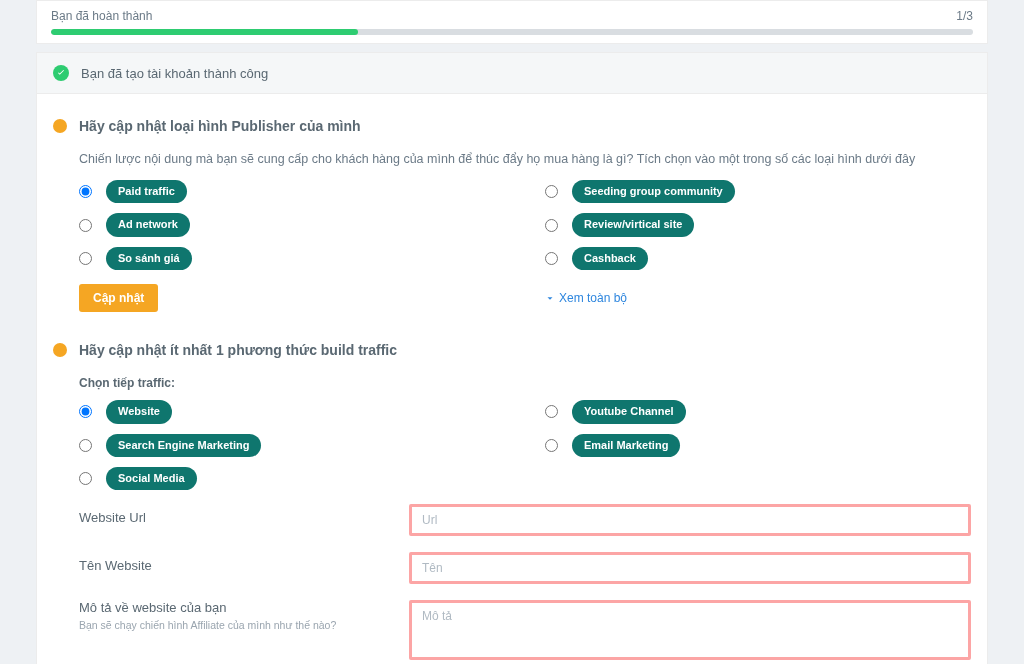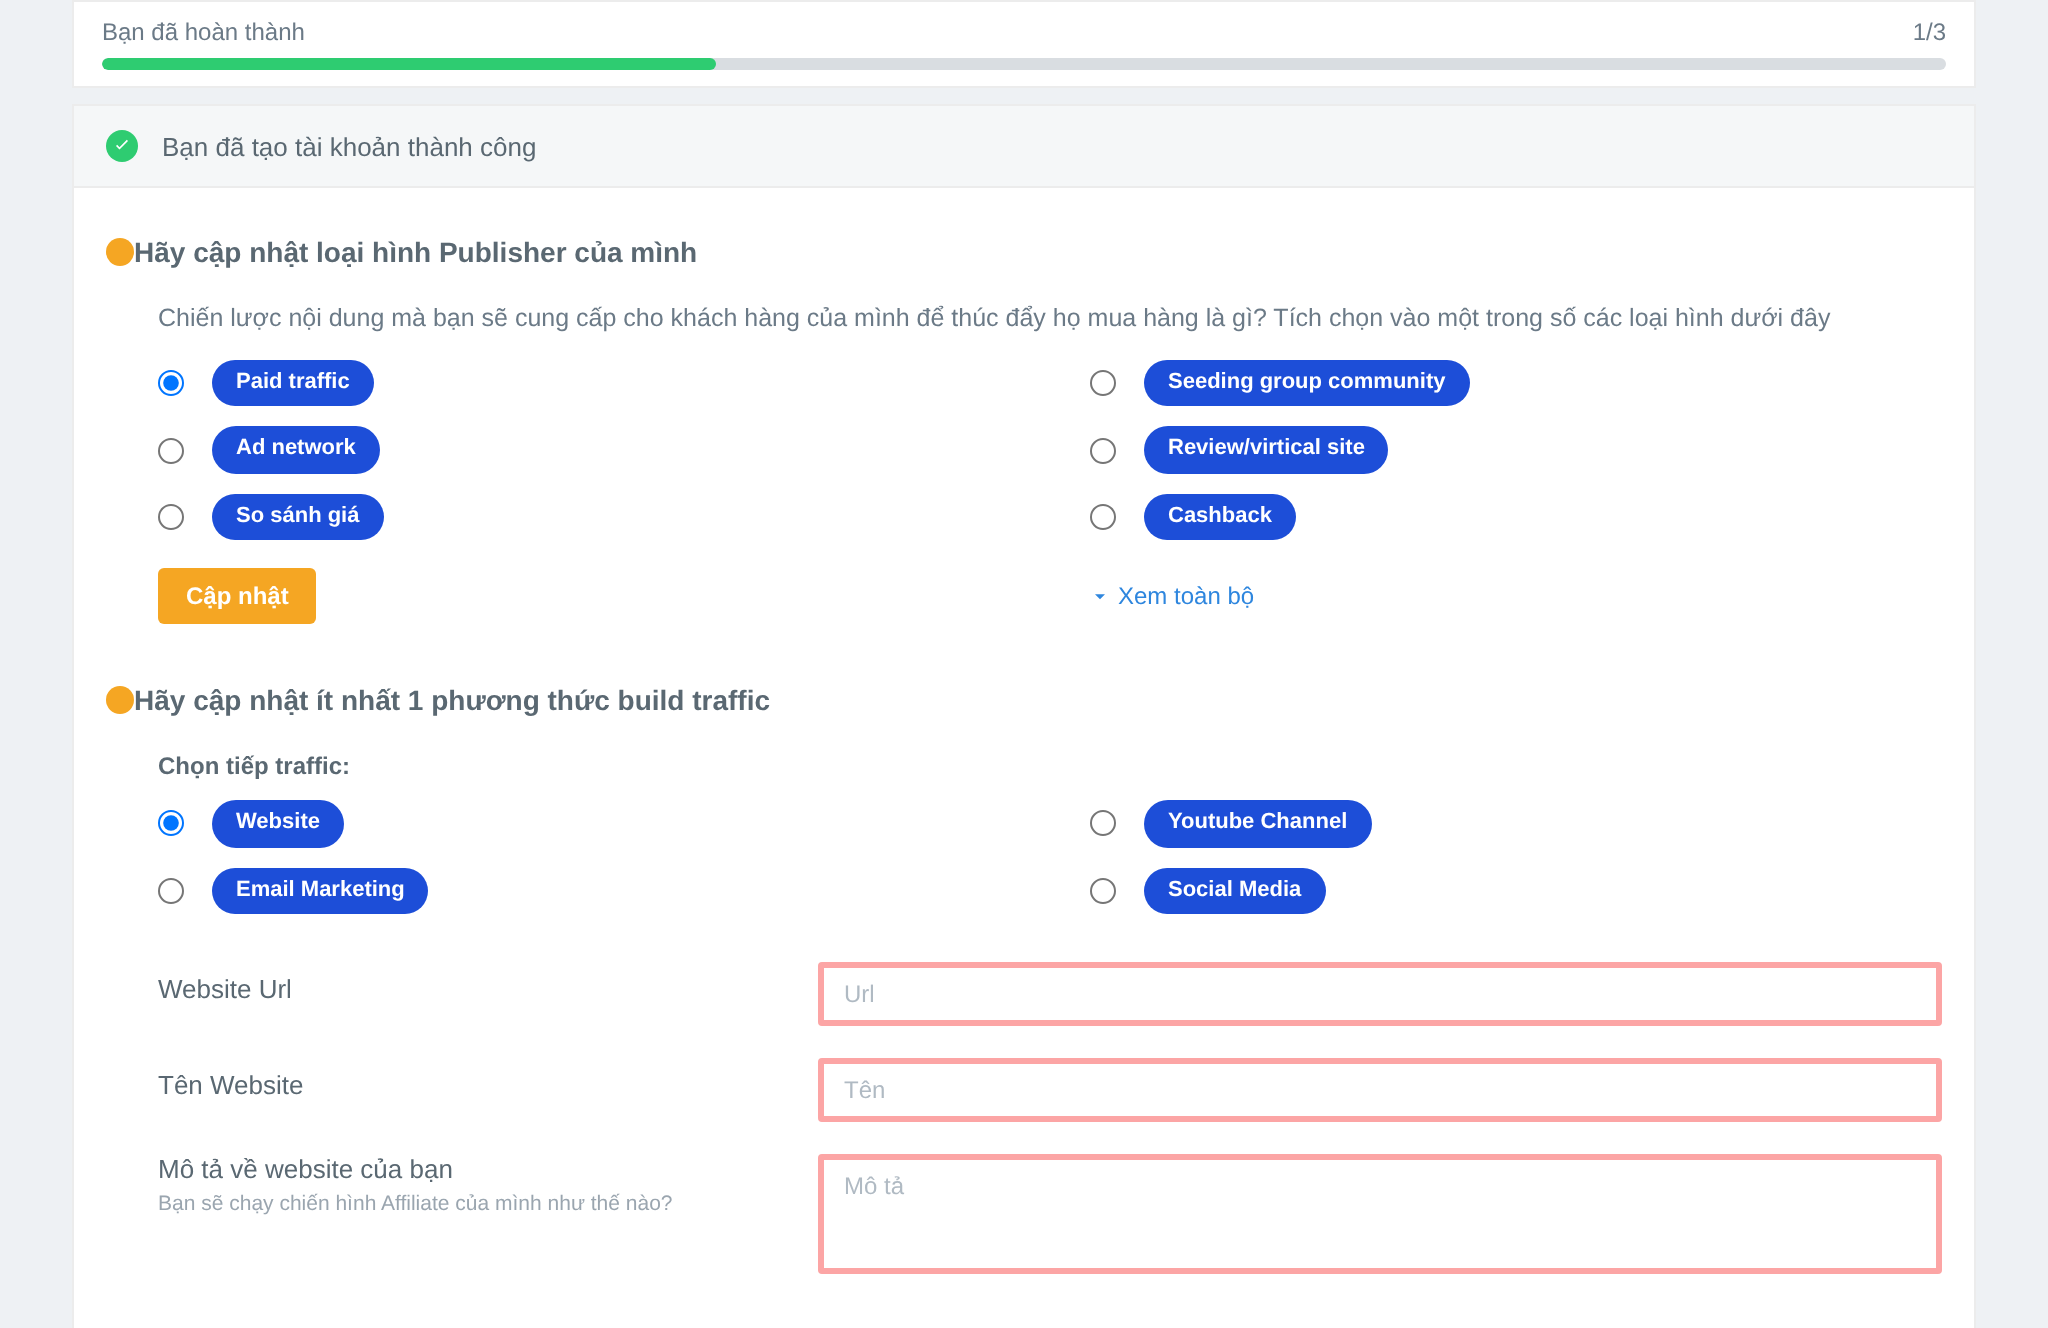--- a/index.html
+++ b/index.html
@@ -67,20 +67,21 @@
     background: #fff;
     border: 1px solid #ececec;
     border-top: none;
     padding: 24px 16px 20px 16px;
   }
 
   .section { margin-bottom: 30px; }
   .section-title-row {
     display: flex;
     align-items: center;
+    gap: 12px;
     margin-bottom: 18px;
   }
   .dot {
     width: 14px; height: 14px; border-radius: 50%;
     background: #f5a623; flex-shrink: 0;
   }
   .section-title {
     font-size: 14px;
     color: #5a6872;
     font-weight: 600;
@@ -110,21 +111,21 @@
   .option {
     display: flex;
     align-items: center;
     gap: 14px;
   }
   .option input[type=radio] {
     margin: 0;
   }
   .chip {
     display: inline-block;
-    background: #1d4ed8;
+    background: #0f766e;
     color: #fff;
     font-size: 11px;
     font-weight: 600;
     padding: 4px 12px;
     border-radius: 12px;
     line-height: 1.4;
   }
 
   .actions-row {
     display: grid;
@@ -287,20 +288,26 @@
           </div>
           <div>
             <div class="option">
               <input type="radio" name="traf" style="">
               <span class="chip">Youtube Channel</span>
             </div>
           </div>
           <div>
             <div class="option">
               <input type="radio" name="traf" style="">
+              <span class="chip">Search Engine Marketing</span>
+            </div>
+          </div>
+          <div>
+            <div class="option">
+              <input type="radio" name="traf" style="">
               <span class="chip">Email Marketing</span>
             </div>
           </div>
           <div>
             <div class="option">
               <input type="radio" name="traf" style="">
               <span class="chip">Social Media</span>
             </div>
           </div>
           <div></div>

